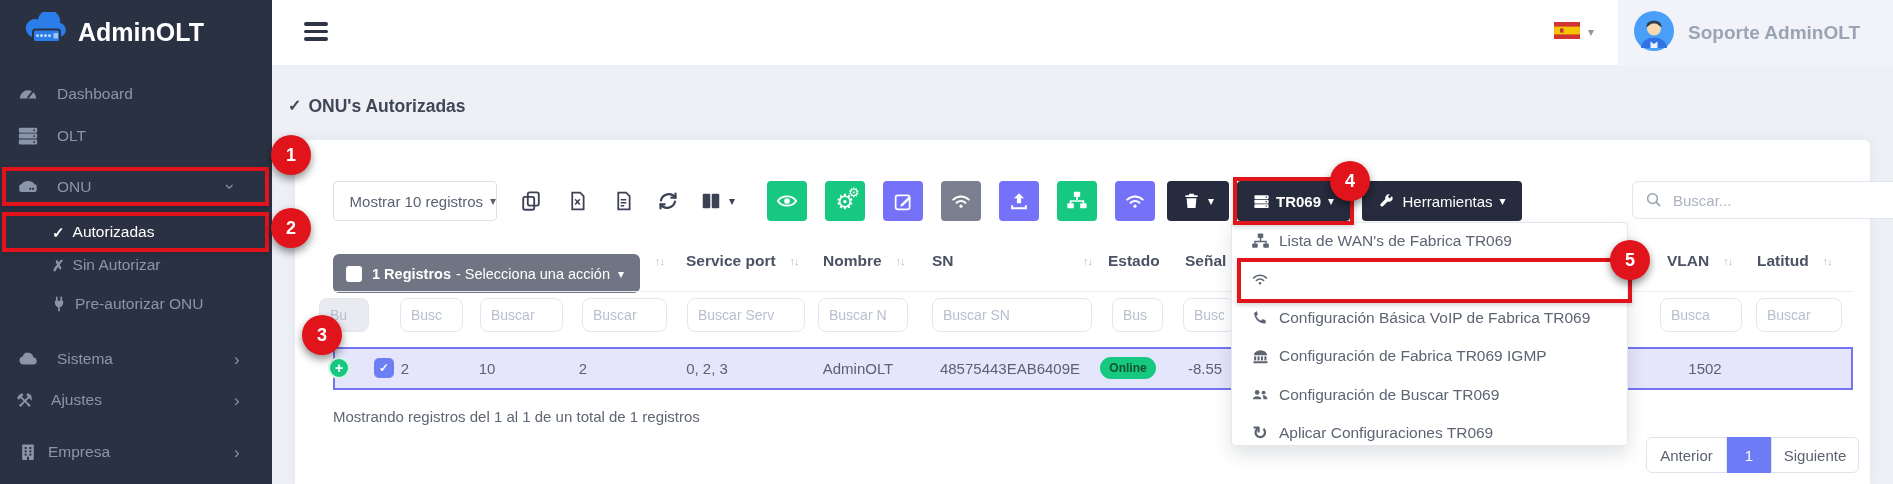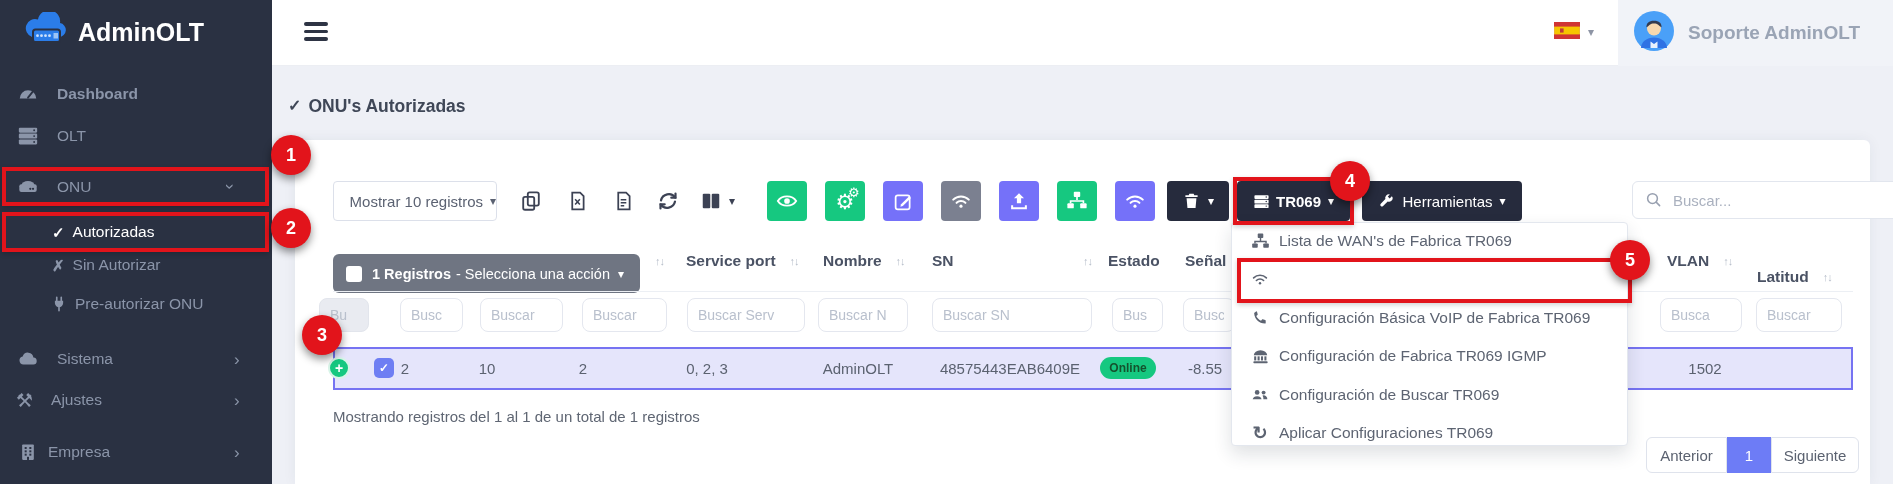--- a/index.html
+++ b/index.html
@@ -83,21 +83,21 @@
       <span style="color:#fff;font-size:25px;font-weight:bold;margin-left:6px;">AdminOLT</span>
     </div>
 
     <div class="a f" style="left:0;top:81px;width:272px;height:26px;">
       <span class="c nav-ico" style="margin-left:16px;">
         <svg width="22" height="22" viewBox="0 0 24 24">
             <path d="M3 17 a9 9 0 0 1 18 0 z" fill="#8b95a9"></path>
             <path d="M12 16 L17.2 9.4" stroke="#2a3142" stroke-width="2" stroke-linecap="round"></path>
           </svg>
       </span>
-      <span class="nav-label" style="margin-left:17px;font-weight:bold;">Dashboard</span>
+      <span class="nav-label" style="margin-left:17px;">Dashboard</span>
     </div>
 
     <div class="a f" style="left:0;top:123px;width:324px;height:26px;">
       <span class="c nav-ico" style="margin-left:16px;">
         <svg width="22" height="22" viewBox="0 0 24 24">
             <g fill="#8b95a9">
               <rect x="2" y="3" width="20" height="5.4" rx="1.2"></rect>
               <rect x="2" y="9.4" width="20" height="5.4" rx="1.2"></rect>
               <rect x="2" y="15.8" width="20" height="5.4" rx="1.2"></rect>
             </g>
@@ -406,21 +406,21 @@
     <div class="a f" style="left:813px;top:110px;height:22px;">
       <span class="th">Estado</span>
     </div>
     <div class="a f" style="left:890px;top:110px;height:22px;">
       <span class="th">Señal</span>
     </div>
     <div class="a f" style="left:1372px;top:110px;height:22px;">
       <span class="th">VLAN</span>
       <span class="sort glyph" style="margin-left:14px;">↑↓</span>
     </div>
-    <div class="a f" style="left:1462px;top:110px;height:22px;margin-top:16px;">
+    <div class="a f" style="left:1462px;top:110px;height:22px;">
       <span class="th">Latitud</span>
       <span class="sort glyph" style="margin-left:14px;">↑↓</span>
     </div>
     <div class="a" style="left:38px;top:151px;width:1520px;height:1px;background:#eceff4;"></div>
 
     <input class="a filter disabled" style="left: 24px; top: 158px; width: 50px;" placeholder="Bu">
     <input class="a filter" style="left: 105px; top: 158px; width: 63px;" placeholder="Busc">
     <input class="a filter" style="left: 185px; top: 158px; width: 83px;" placeholder="Buscar">
     <input class="a filter" style="left: 287px; top: 158px; width: 85px;" placeholder="Buscar">
     <input class="a filter" style="left: 392px; top: 158px; width: 118px;" placeholder="Buscar Serv">

